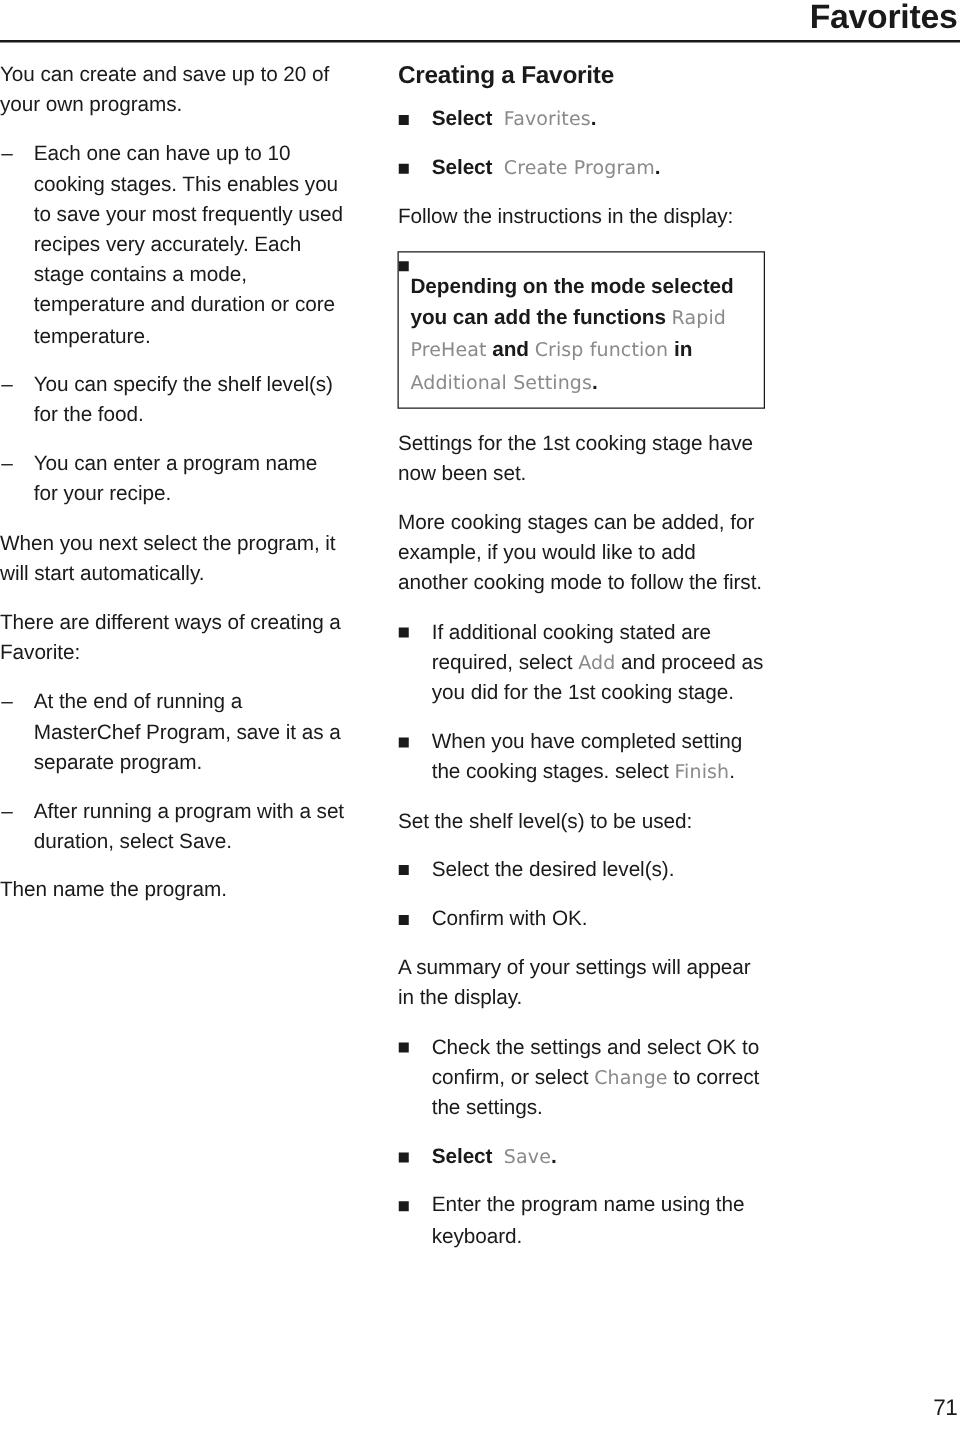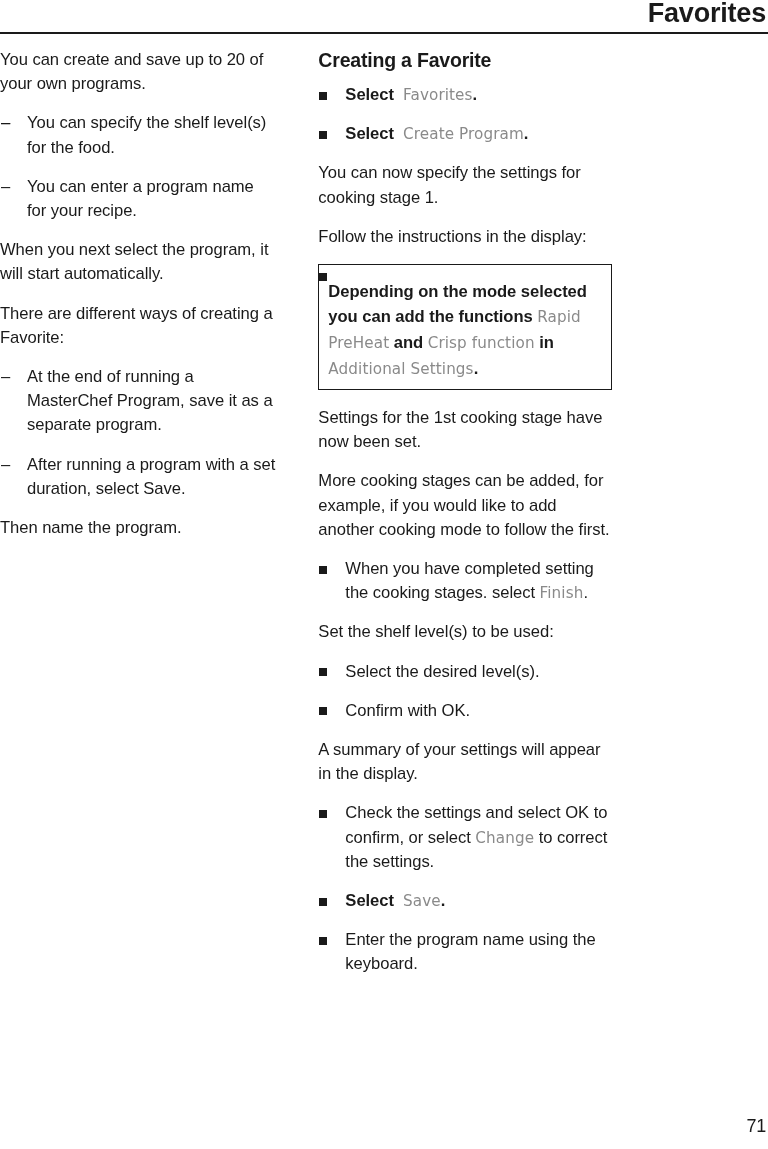--- a/index.html
+++ b/index.html
@@ -158,20 +158,21 @@
 </div>
 
 <div class="columns">
 
   <div class="col col-left">
 
     <p class="para">You can create and save up to 20 of your own programs.</p>
 
     <div class="dash-item">
       <span class="marker">–</span>
+      <span>Each one can have up to 10 cooking stages. This enables you to save your most frequently used recipes very accurately. Each stage contains a mode, temperature and duration or core temperature.</span>
     </div>
 
     <div class="dash-item">
       <span class="marker">–</span>
       <span>You can specify the shelf level(s) for the food.</span>
     </div>
 
     <div class="dash-item">
       <span class="marker">–</span>
       <span>You can enter a program name for your recipe.</span>
@@ -204,36 +205,39 @@
       <span class="lead">Select</span>
       <span>&nbsp;</span><span class="disp">Favorites</span><span class="lead">.</span>
     </div>
 
     <div class="sq-item">
       <span class="marker"></span>
       <span class="lead">Select</span>
       <span>&nbsp;</span><span class="disp">Create Program</span><span class="lead">.</span>
     </div>
 
-    <p class="para">You can now specify the settings for cooking stage 1.</p>
 
     <p class="para">Follow the instructions in the display:</p>
 
     <div class="sq-item">
       <span class="marker"></span>
     </div>
 
     <div class="note-box">
       <span>Depending on the mode selected you can add the functions </span><span class="disp">Rapid PreHeat</span><span> and </span><span class="disp">Crisp function</span><span> in </span><span class="disp">Additional Settings</span><span>.</span>
     </div>
 
     <p class="para">Settings for the 1st cooking stage have now been set.</p>
 
     <p class="para">More cooking stages can be added, for example, if you would like to add another cooking mode to follow the first.</p>
 
+    <div class="sq-item">
+      <span class="marker"></span>
+      <span>If additional cooking stated are required, select </span><span class="disp">Add</span><span> and proceed as you did for the 1st cooking stage.</span>
+    </div>
 
     <div class="sq-item">
       <span class="marker"></span>
       <span>When you have completed setting the cooking stages. select </span><span class="disp">Finish</span><span>.</span>
     </div>
 
     <p class="para">Set the shelf level(s) to be used:</p>
 
     <div class="sq-item">
       <span class="marker"></span>

